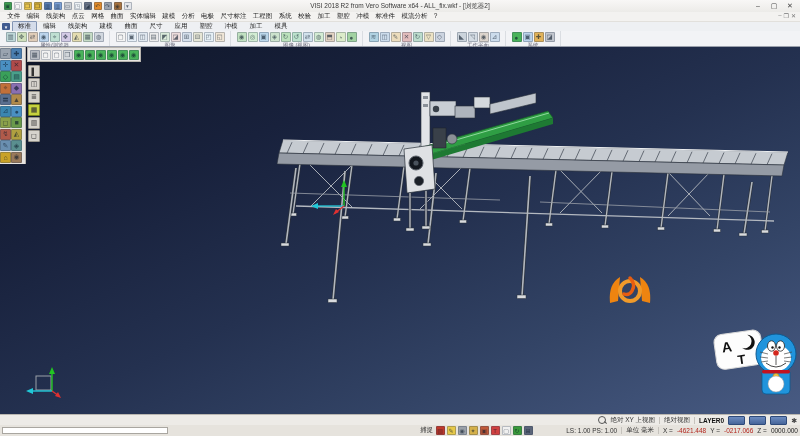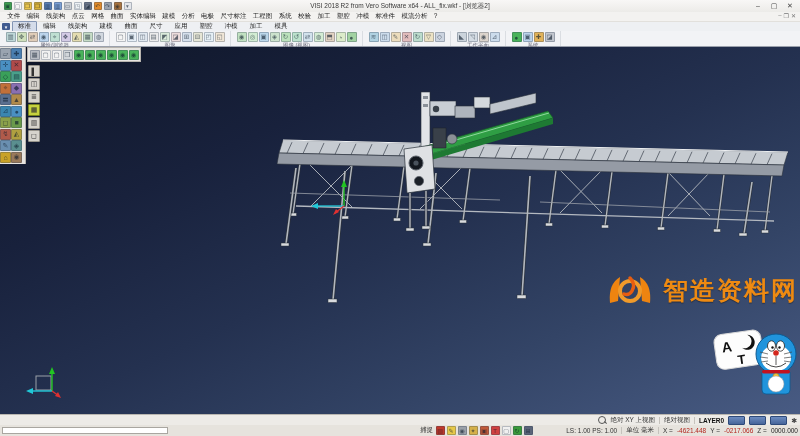--- a/index.html
+++ b/index.html
@@ -406,21 +406,20 @@
     <span class="fbtn">◻</span>
   </div>
 
 <div id="watermark">
   <svg width="52" height="40" viewBox="0 0 52 40">
     <path d="M6,33 Q4,14 16,7 L14,31 Z" fill="#ee8410"></path>
     <path d="M46,33 Q48,14 36,7 L38,31 Z" fill="#ee8410"></path>
     <circle cx="26" cy="21" r="10" fill="none" stroke="#f09a2a" stroke-width="4"></circle>
     <path d="M26,8 q6,6 2,13 q-3,5 -8,3" stroke="#e85d10" stroke-width="3.5" fill="none" stroke-linecap="round"></path>
   </svg>
-  <span id="watermark-text">智造资料网</span>
 </div>
 
 <svg id="sticker" width="88" height="76" viewBox="0 0 88 76">
   <g transform="rotate(-8 28 24)">
     <rect x="3" y="8" width="47" height="35" rx="8" fill="#fdfdfd" stroke="#d8d8d8"></rect>
     <text x="10" y="26" font-size="14" font-weight="bold" fill="#111">A</text>
     <path d="M37,12 a7.5,7.5 0 1 1 -7,12 a6,6 0 1 0 7,-12 z" fill="#111"></path>
     <text x="24" y="40" font-size="13" font-weight="bold" fill="#111">T</text>
   </g>
   <g>

